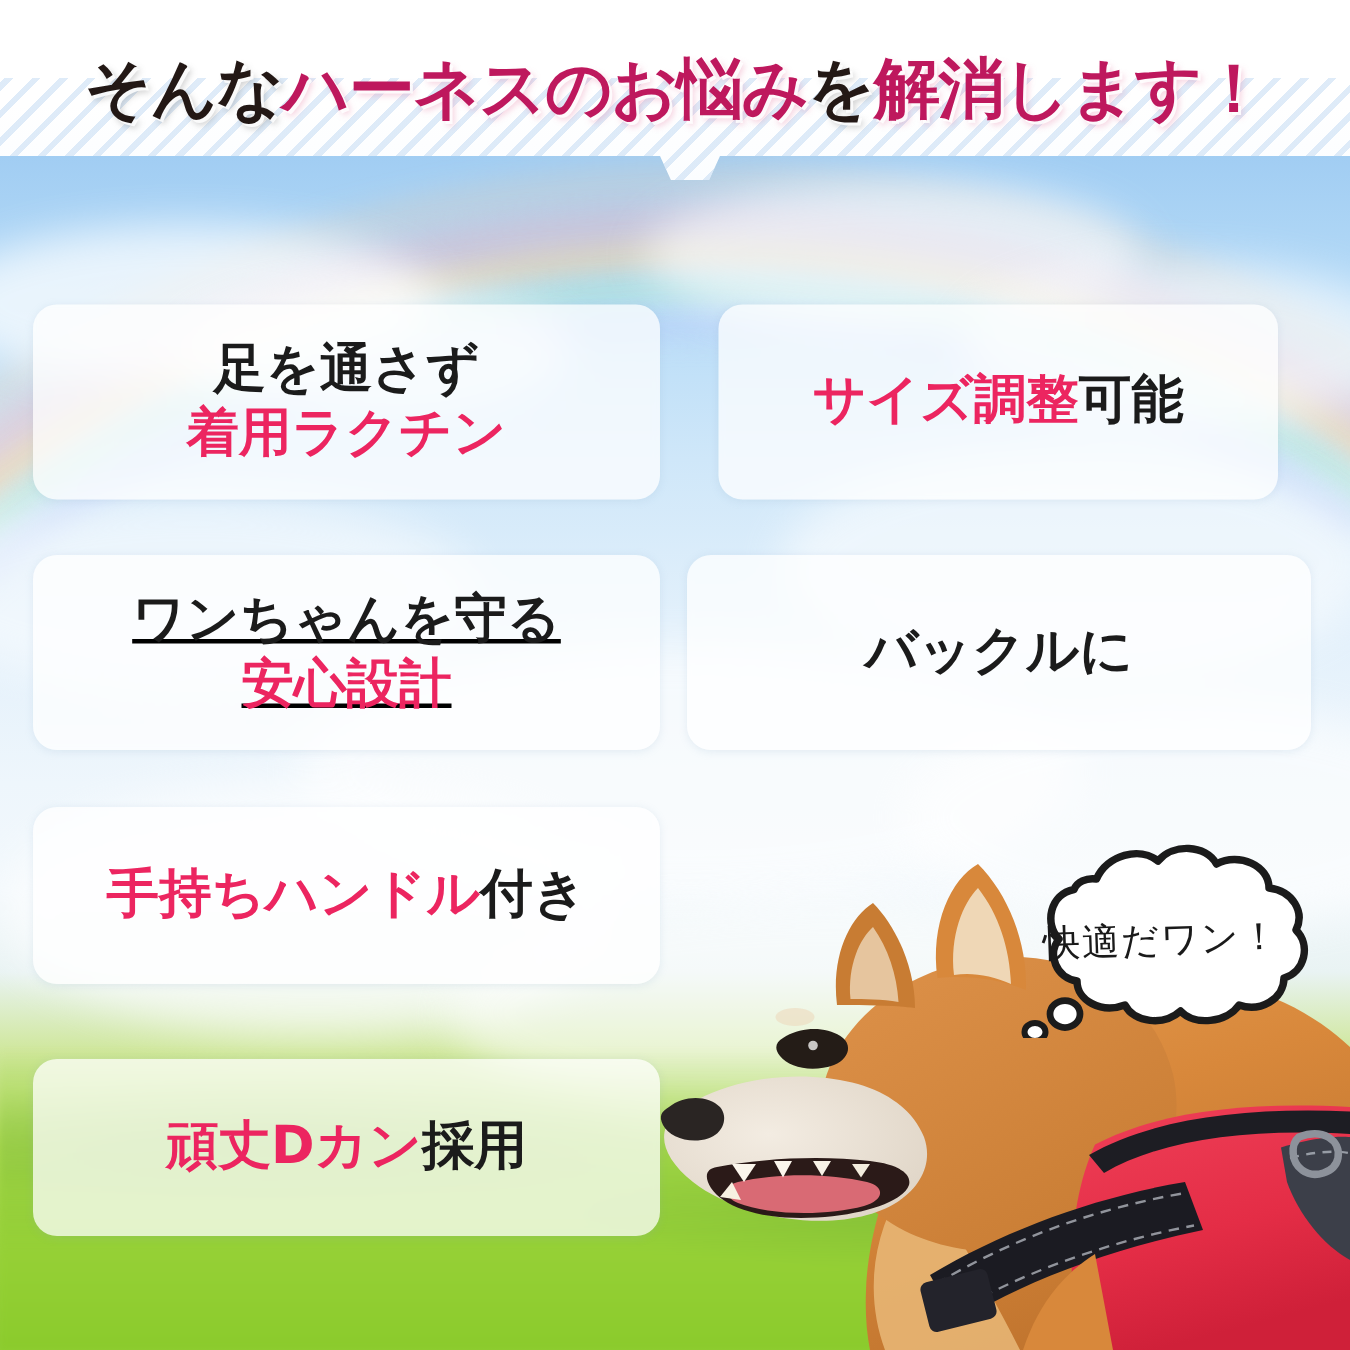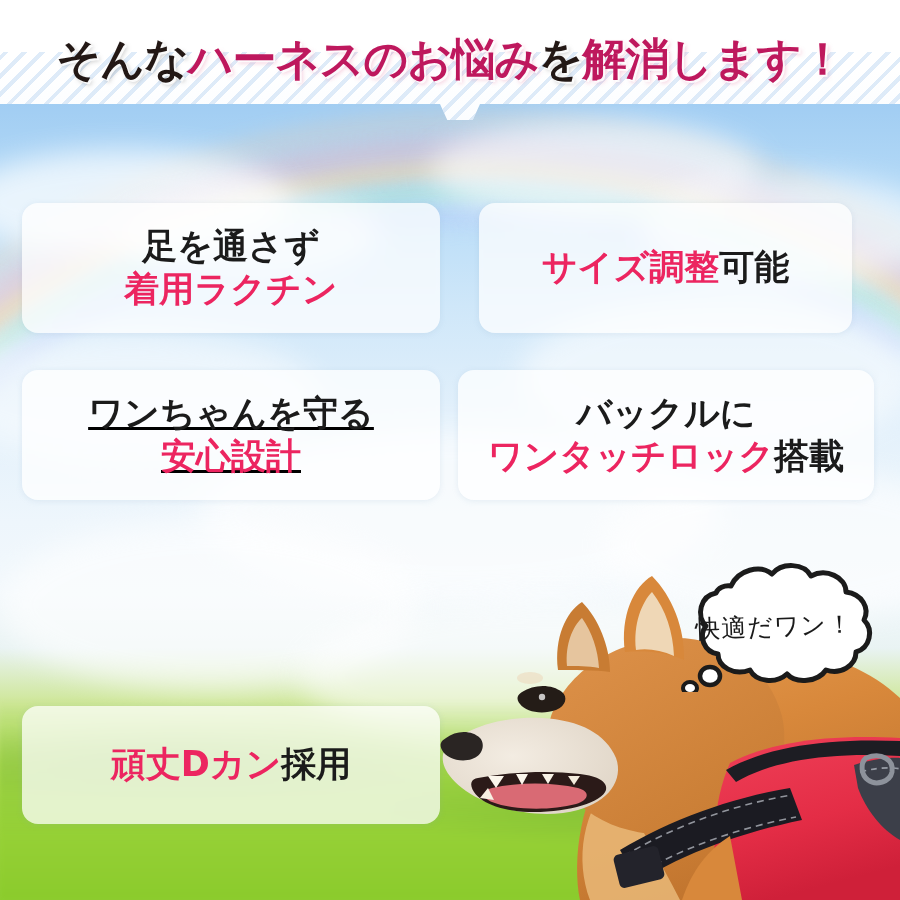--- a/index.html
+++ b/index.html
@@ -291,21 +291,23 @@
     </div>
   <div class="box" id="box-1">
       <div class="line"><span class="t-pink">サイズ調整</span><span class="t-dark">可能</span></div>
     </div>
   <div class="box" id="box-2">
       <div class="line"><span class="t-dark">ワンちゃんを守る</span></div>
       <div class="line"><span class="t-pink">安心設計</span></div>
     </div>
   <div class="box" id="box-3">
       <div class="line"><span class="t-dark">バックルに</span></div>
-      <div class="line"><span class="t-pink">ワンタッチロック</span><span class="t-dark">搭載</span></div>
+    </div>
+  <div class="box" id="box-4">
+      <div class="line"><span class="t-pink">手持ちハンドル</span><span class="t-dark">付き</span></div>
     </div>
   <div class="box" id="box-5">
       <div class="line"><span class="t-pink">頑丈Dカン</span><span class="t-dark">採用</span></div>
     </div>
 
   <div class="banner"></div>
   <div class="banner-solid"></div>
   <div class="headline" id="headline">
       <span class="hl-dark">そんな</span>
       <span class="hl-pink">ハーネスのお悩み</span>

